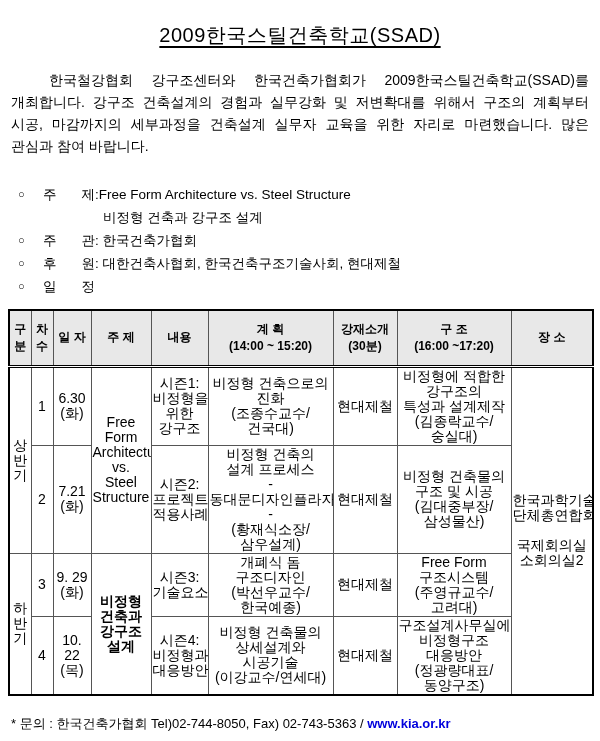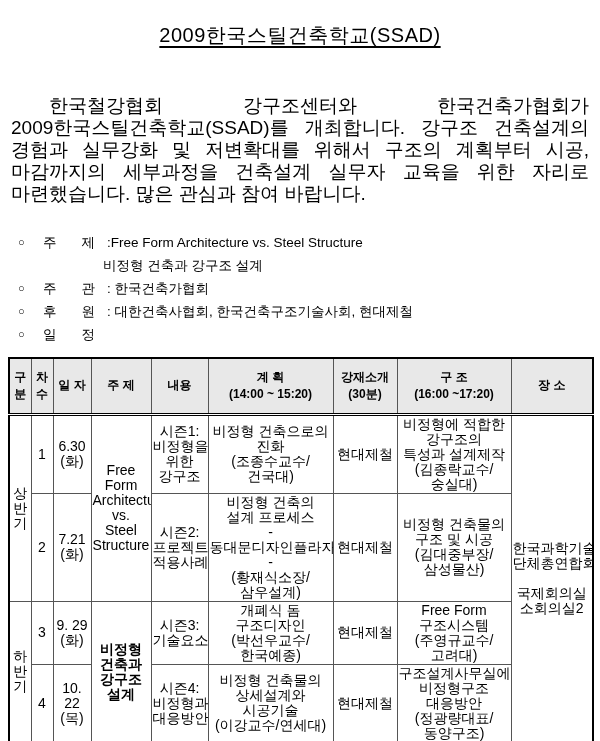--- a/index.html
+++ b/index.html
@@ -15,38 +15,38 @@
     text-align:center;
     font-size:20px;font-weight:normal;
     text-decoration:underline;
     text-underline-offset:4px;
     letter-spacing:0.5px;
     margin:2px 0 0 0;
   }
 
   
   .intro{
-    margin-top:46px;
+    margin-top:20px;
     padding:0 3px;
-    font-size:19px;line-height:22px;
+    font-size:14px;line-height:22px;
     text-align:justify;
     text-indent:38px;
     word-break:keep-all;
   }
 
   
   .bullets{margin-top:26px;}
   .bullet{font-size:13.5px;line-height:23px;margin-left:10px;white-space:nowrap;}
   .bullet .marker{display:inline-block;width:25px;font-size:11px;vertical-align:1px;}
   .bullet .blabel{
     display:inline-block;width:52px;
     text-align:justify;text-align-last:justify;
     vertical-align:top;
   }
-  .bullet .bval{margin-left:12px;}
+  .bullet .bval{margin-left:0;}
   .bullet-sub{font-size:13.5px;line-height:23px;margin-left:95px;}
 
   
   table.schedule{
     width:584px;
     margin-top:11px;
     border-collapse:collapse;
     border:2px solid #000;
     table-layout:fixed;
   }

